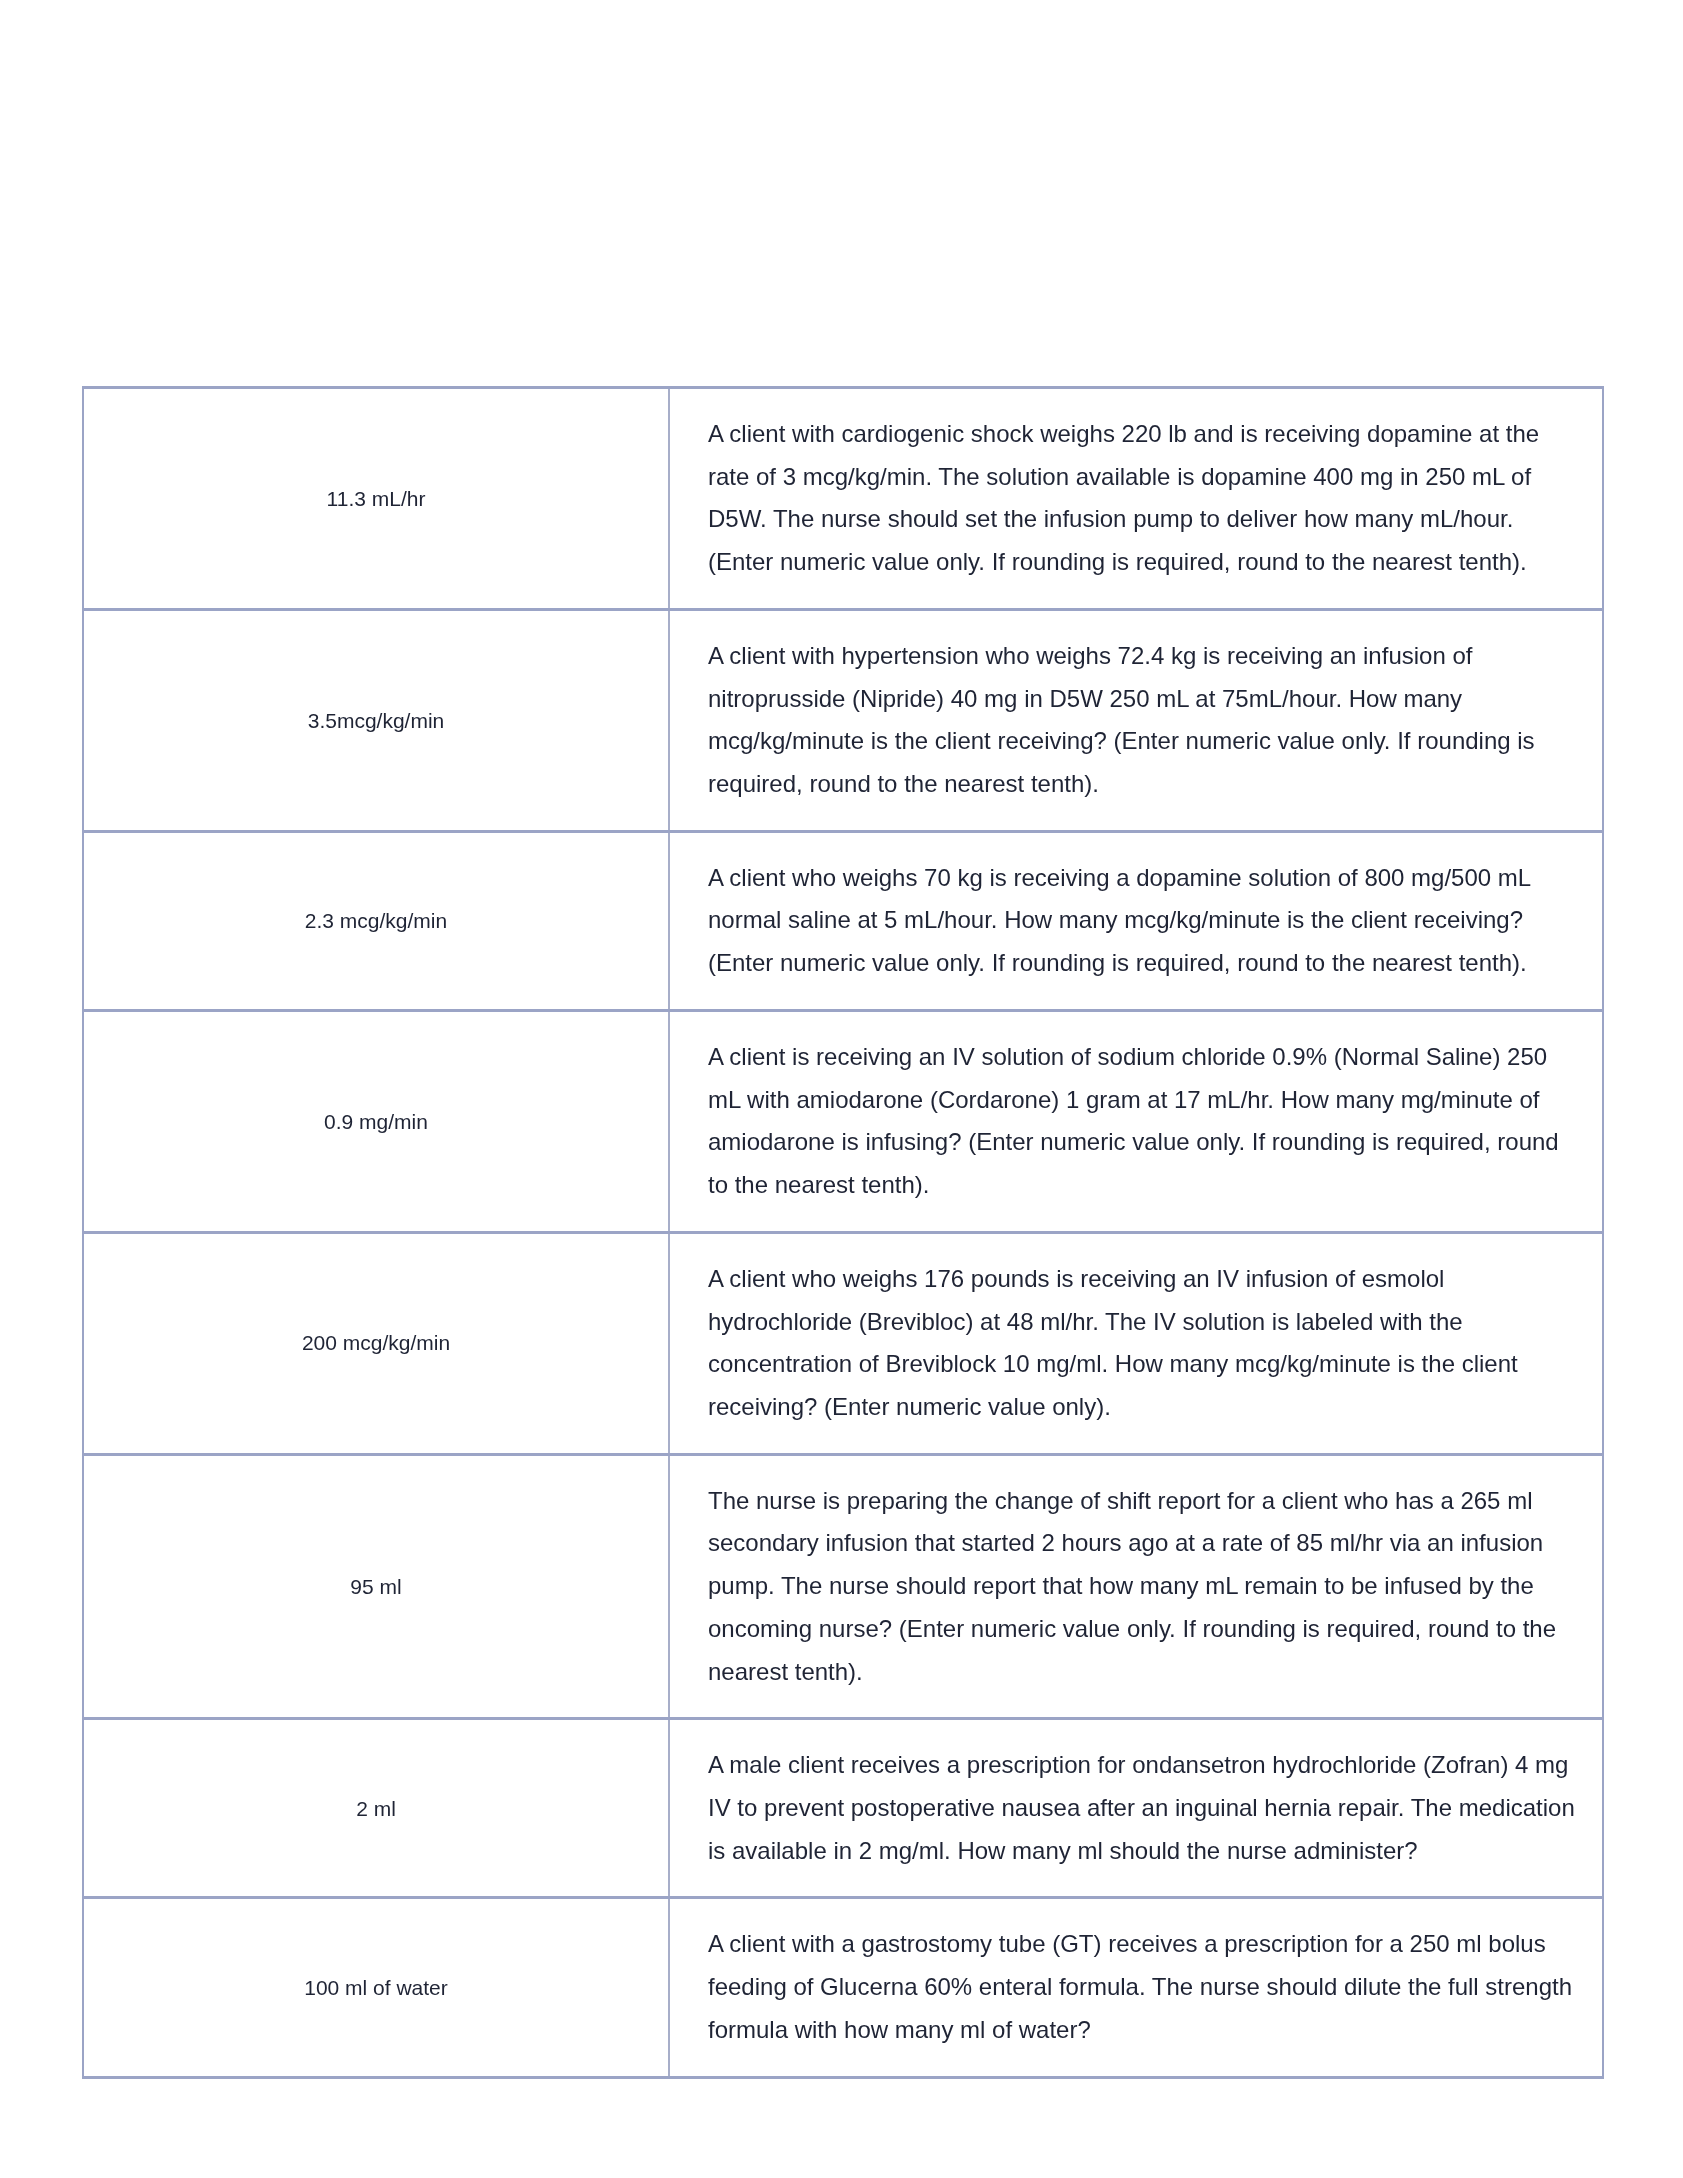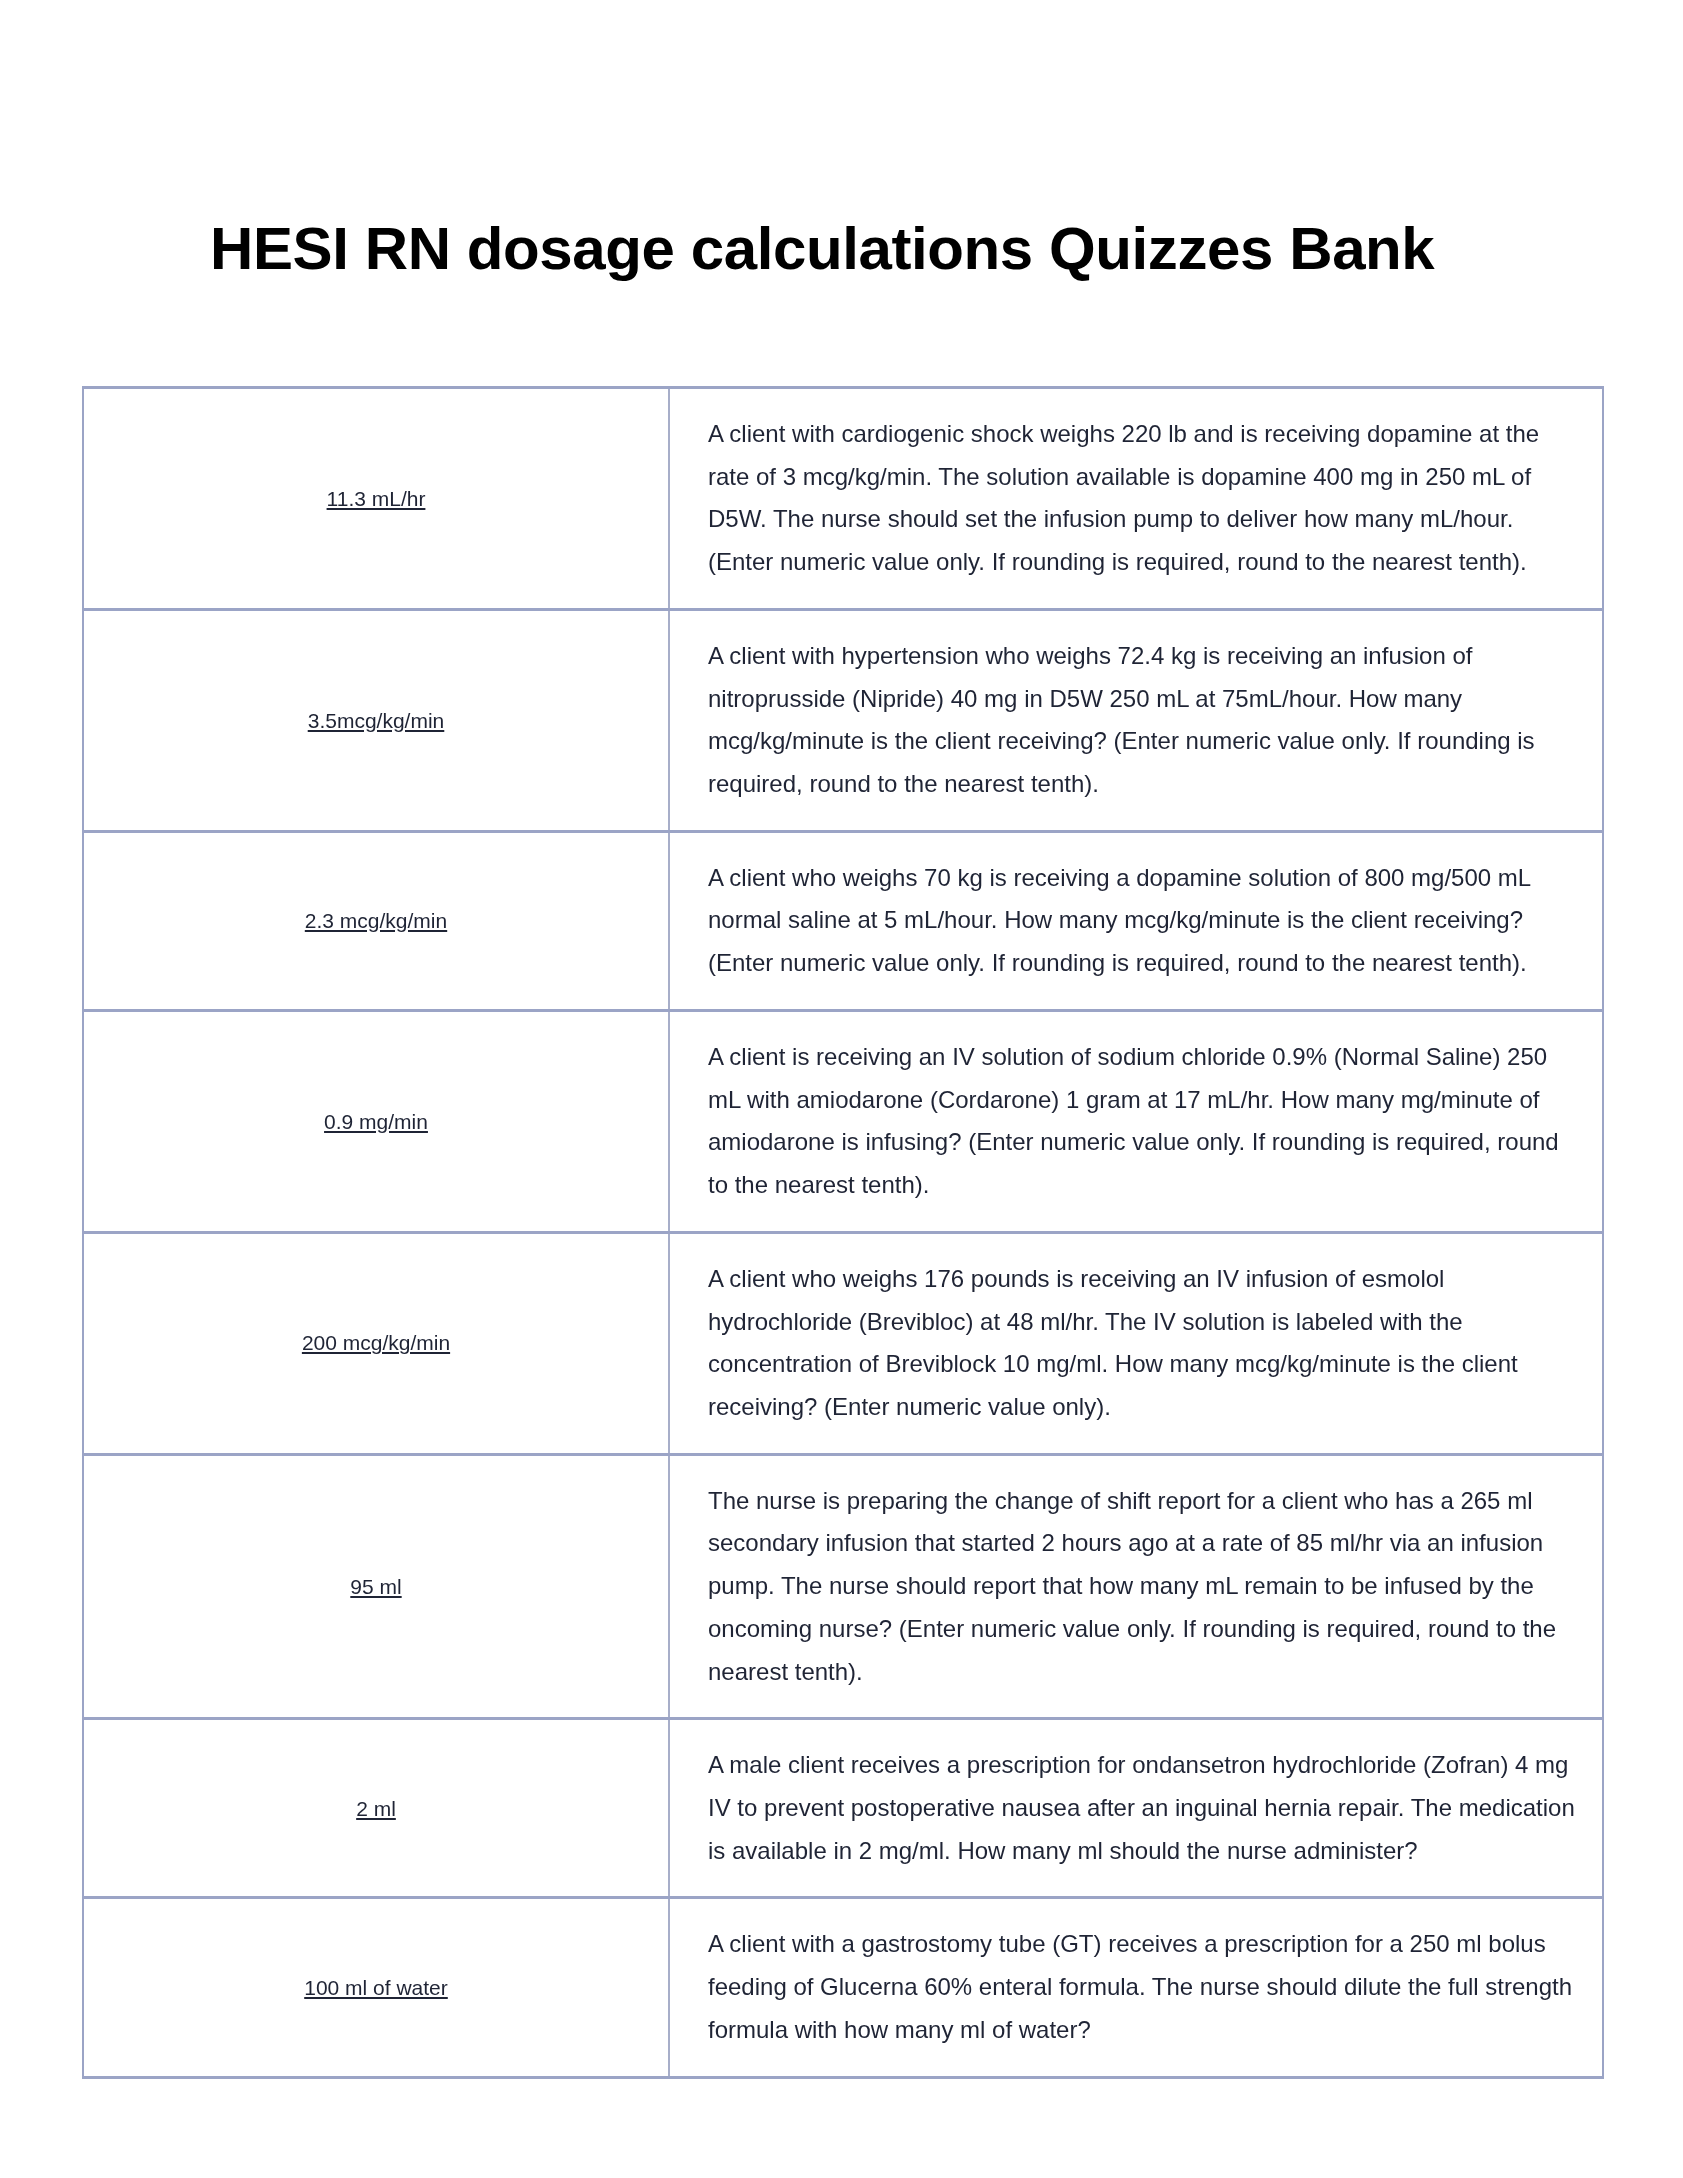--- a/index.html
+++ b/index.html
@@ -55,21 +55,20 @@
     vertical-align: middle;
     text-align: center;
     padding: 26px 18px;
     box-sizing: border-box;
   }
   .answer-text {
     font-size: 21px;
     color: #1f2435;
     line-height: 1.5;
     font-weight: 400;
-    text-decoration: underline;
   }
   .cell-question {
     vertical-align: middle;
     padding: 24px 20px 24px 38px;
     box-sizing: border-box;
     border-left: 2px solid #a7aec9;
     background-clip: padding-box;
   }
   .question-text {
     font-size: 24px;
@@ -77,21 +76,20 @@
     line-height: 1.78;
     font-weight: 400;
     text-align: left;
   }
 </style>
 </head>
 <body>
 
 <div class="page">
 
-  <h1 class="doc-title">HESI RN dosage calculations Quizzes Bank</h1>
 
   <table class="qa-table">
     <tbody>
       <tr class="qa-row">
         <td class="cell-answer">
           <div class="answer-text">11.3 mL/hr</div>
         </td>
         <td class="cell-question">
           <div class="question-text">A client with cardiogenic shock weighs 220 lb and is receiving dopamine at the rate of 3 mcg/kg/min. The solution available is dopamine 400 mg in 250 mL of D5W. The nurse should set the infusion pump to deliver how many mL/hour. (Enter numeric value only. If rounding is required, round to the nearest tenth).</div>
         </td>

